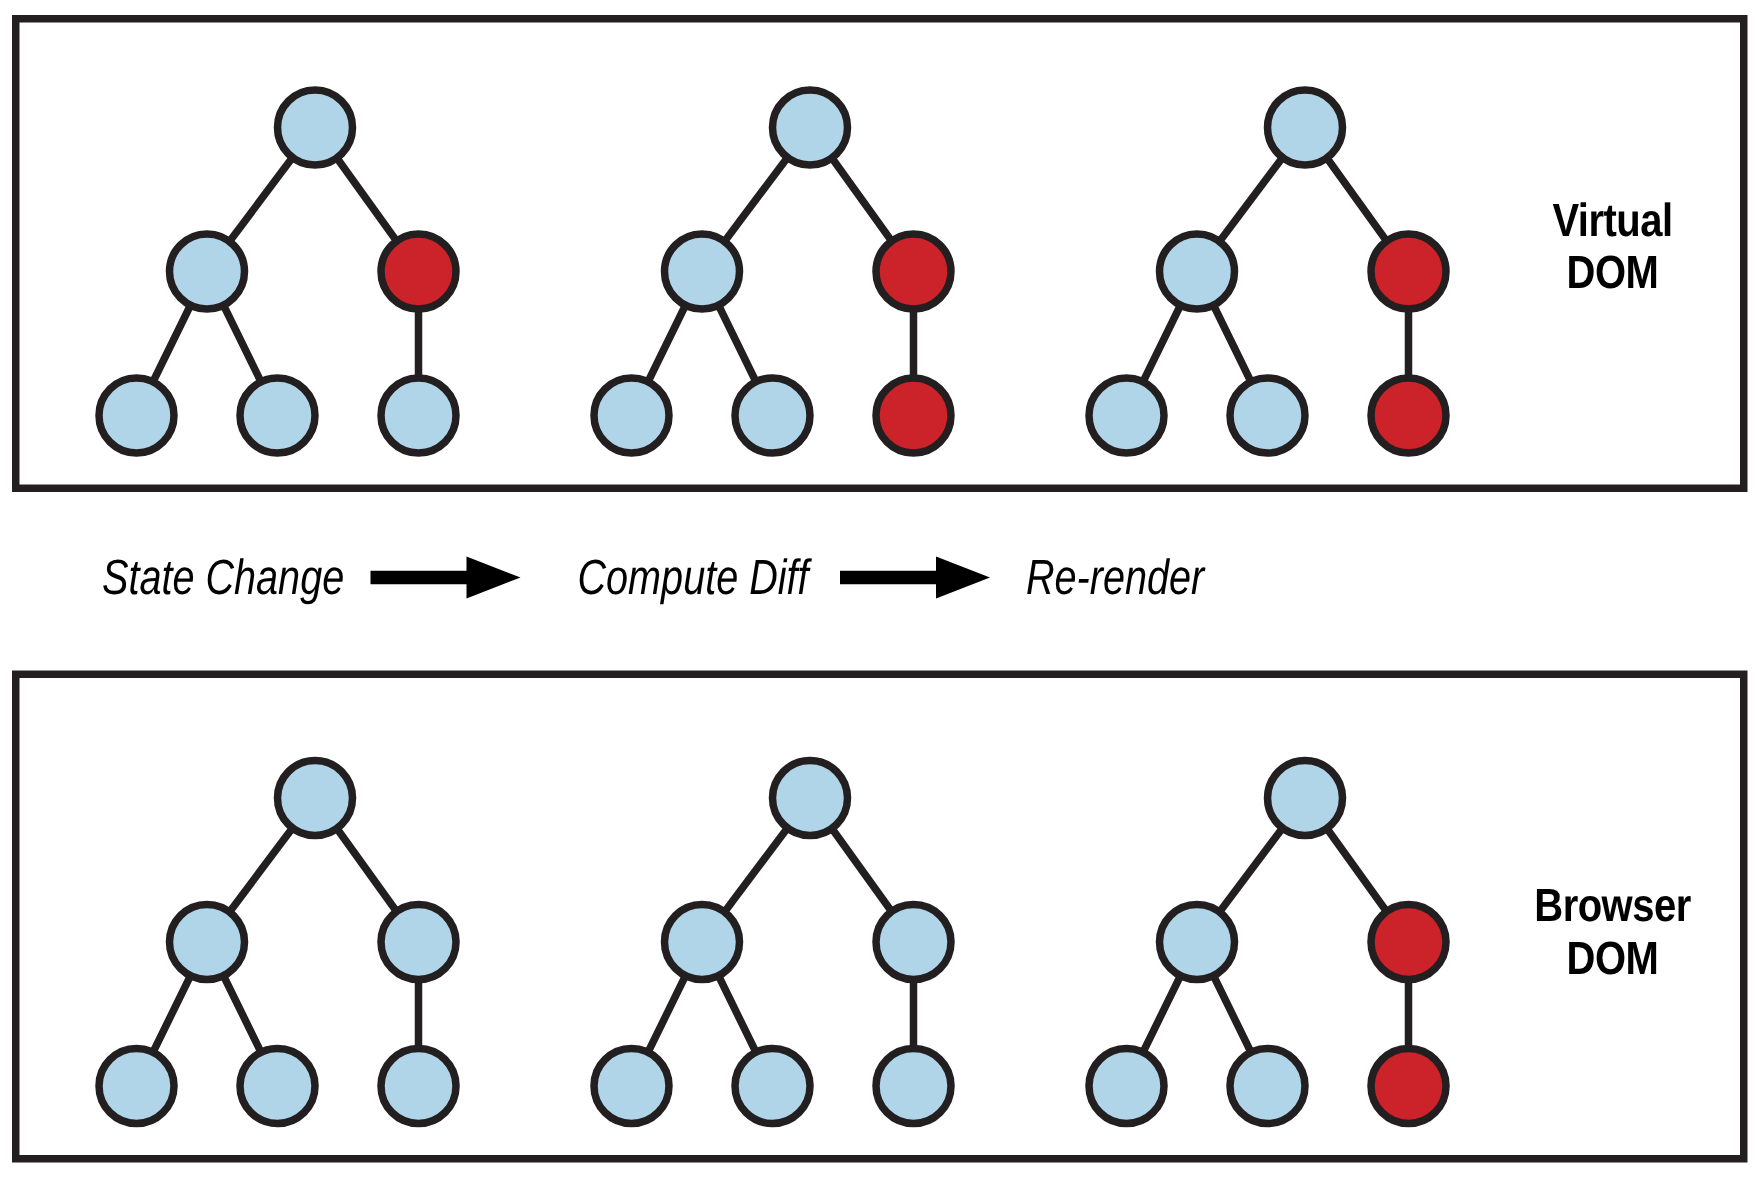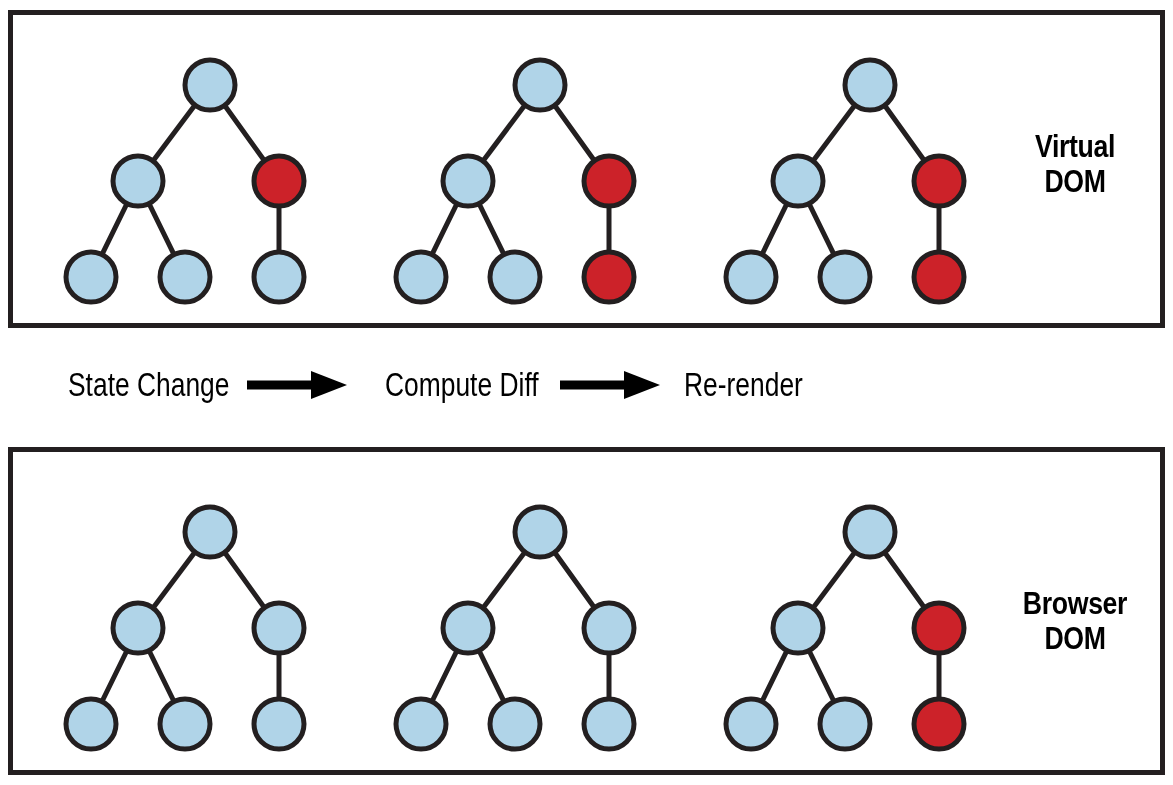--- a/index.html
+++ b/index.html
@@ -36,21 +36,21 @@
     transform-origin:center center;
     color:#000000;
     white-space:nowrap;
   }
   #label-virtual-dom{left:1000px;top:130px;width:150px;}
   #label-browser-dom{left:1000px;top:587px;width:150px;}
   .side-label .ln{display:block;}
 
   
   #flow-strip{
-    position:absolute;left:8px;top:344px;width:1157px;height:82px;
+    position:absolute;left:8px;top:344px;width:1157px;height:82px;font-style:italic;
   }
   .flow-row{
     position:absolute;left:60px;top:0;width:880px;height:82px;
     display:flex;align-items:center;justify-content:flex-start;
   }
   .flow-text{
     font-size:33px;
     color:#000000;
     font-family:"Liberation Sans Narrow","Liberation Sans",sans-serif;
     transform:scaleX(0.80);

